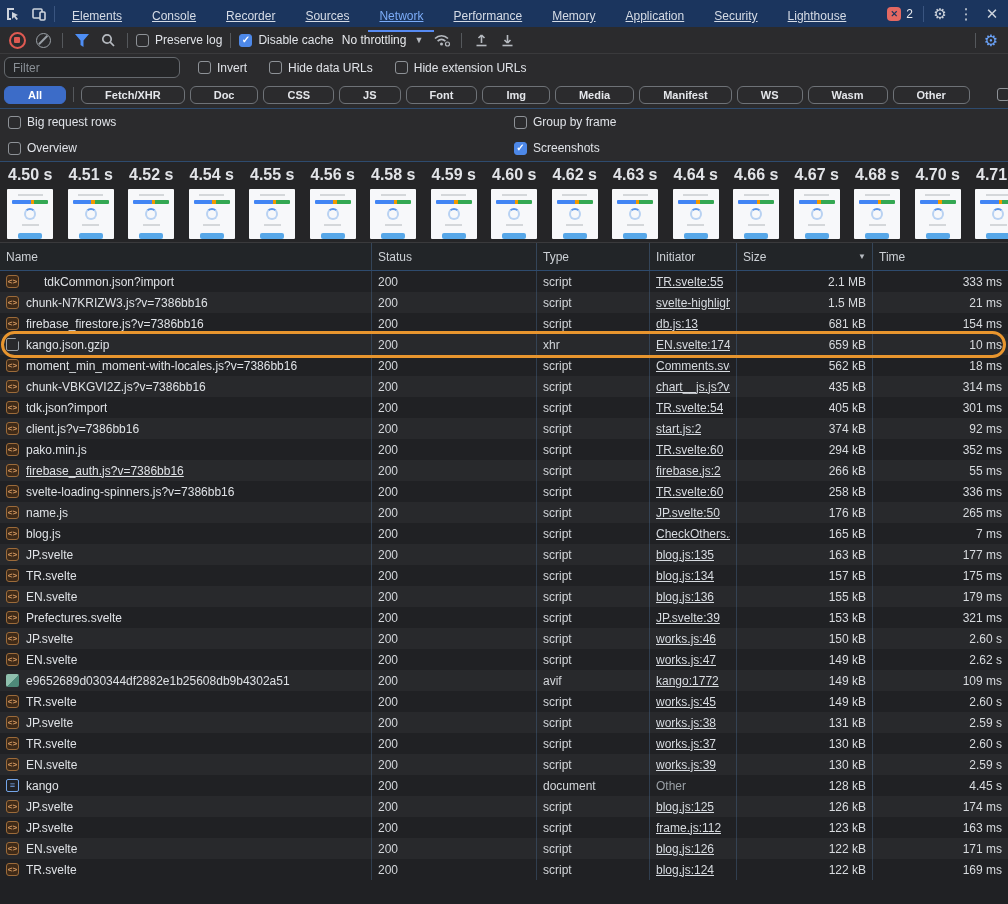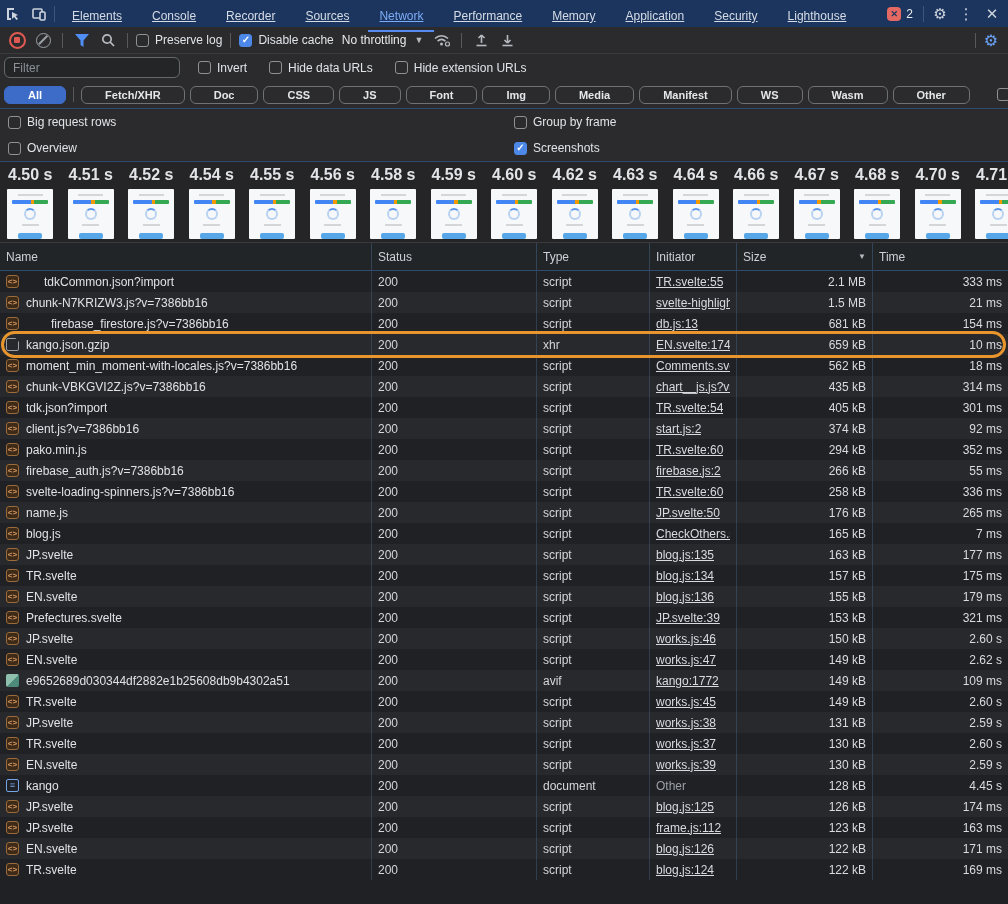--- a/index.html
+++ b/index.html
@@ -580,21 +580,21 @@
         <div class="cell type">script</div>
         <div class="cell">
           <span class="ini-link">svelte-highligh</span>
         </div>
         <div class="cell num">1.5 MB</div>
         <div class="cell num">21 ms</div>
       </div>
       <div class="row grid-cols">
         <div class="cell name">
           <span class="ficon script">&lt;&gt;</span>
-          <span style="overflow: hidden; text-overflow: clip; margin-left: 25px;">firebase_firestore.js?v=7386bb16</span>
+          <span style="overflow: hidden; text-overflow: clip;">firebase_firestore.js?v=7386bb16</span>
         </div>
         <div class="cell status">200</div>
         <div class="cell type">script</div>
         <div class="cell">
           <span class="ini-link">db.js:13</span>
         </div>
         <div class="cell num">681 kB</div>
         <div class="cell num">154 ms</div>
       </div>
       <div class="row grid-cols even">
@@ -672,21 +672,21 @@
         <div class="cell type">script</div>
         <div class="cell">
           <span class="ini-link">TR.svelte:60</span>
         </div>
         <div class="cell num">294 kB</div>
         <div class="cell num">352 ms</div>
       </div>
       <div class="row grid-cols even">
         <div class="cell name">
           <span class="ficon script">&lt;&gt;</span>
-          <span style="overflow: hidden; text-overflow: clip;">firebase_auth.js?v=7386bb16</span>
+          <span style="overflow: hidden; text-overflow: clip; text-decoration: underline;">firebase_auth.js?v=7386bb16</span>
         </div>
         <div class="cell status">200</div>
         <div class="cell type">script</div>
         <div class="cell">
           <span class="ini-link">firebase.js:2</span>
         </div>
         <div class="cell num">266 kB</div>
         <div class="cell num">55 ms</div>
       </div>
       <div class="row grid-cols">

